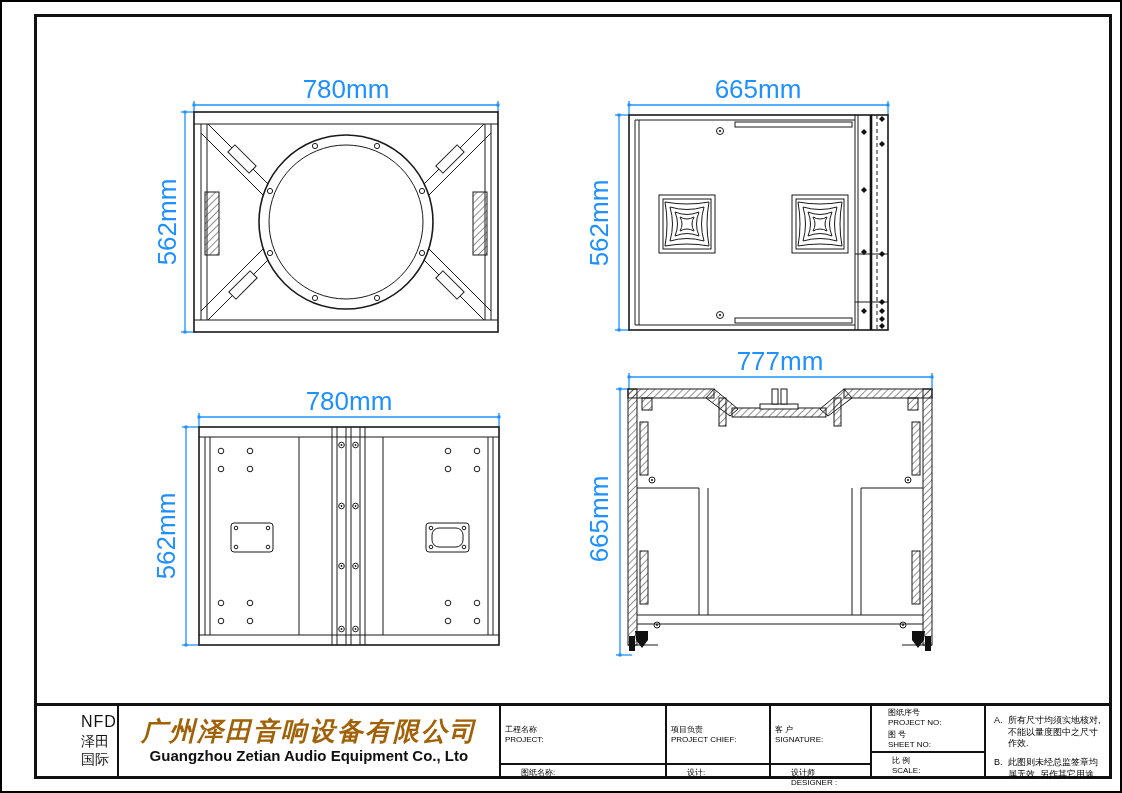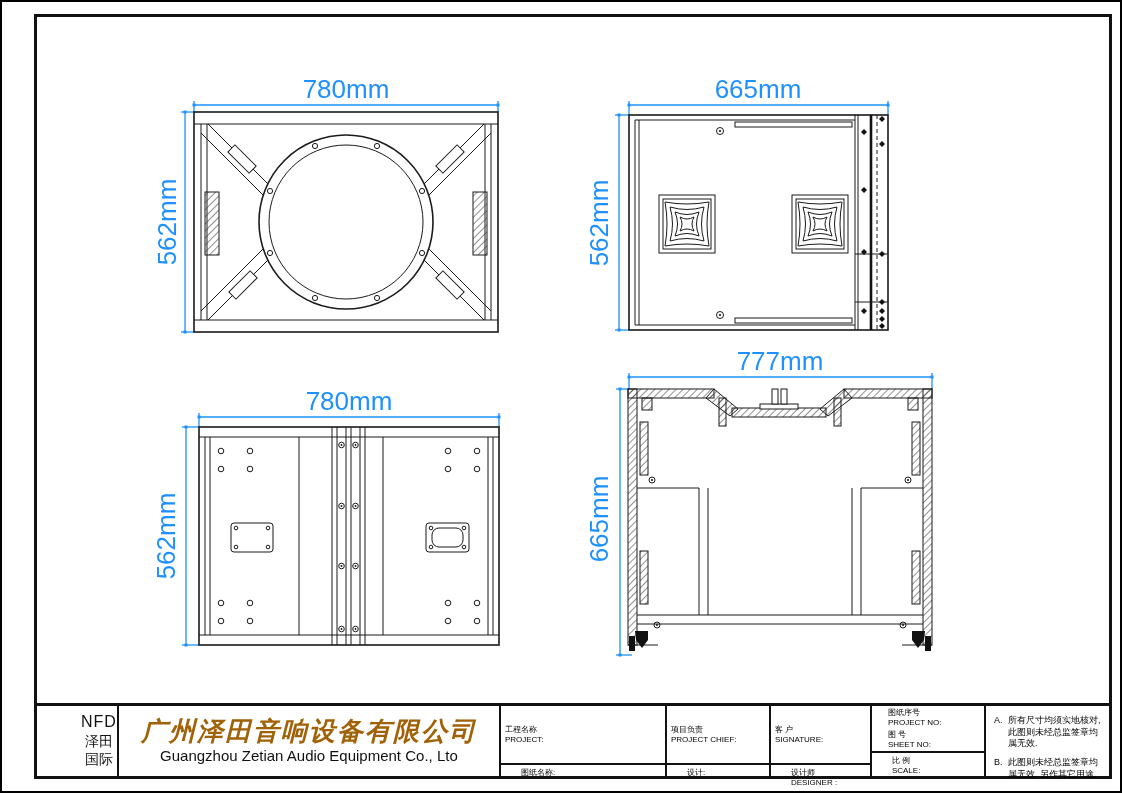--- a/index.html
+++ b/index.html
@@ -13,26 +13,26 @@
   .wh{fill:#fff;stroke:#1a1a1a;stroke-width:1;}
   .dash{stroke:#1a1a1a;stroke-width:1;fill:none;stroke-dasharray:4 3;}
   .thick{stroke:#111;stroke-width:2.6;fill:none;}
   .d{stroke:#1E90FF;stroke-width:1.3;fill:none;}
   .dd{fill:#1E90FF;stroke:none;}
   .dt{fill:#1E90FF;font-family:"Liberation Sans","DejaVu Sans",sans-serif;font-size:26px;}
   
   .tb{position:absolute;left:32px;top:701px;width:1078px;height:76px;border:3px solid #111;box-sizing:border-box;display:flex;background:#fff;}
   .cell{box-sizing:border-box;border-right:2px solid #111;display:flex;flex-direction:column;}
   .cell:last-child{border-right:none;}
-  .logo-cell{flex:0 0 75px;align-items:center;justify-content:center;text-align:center;padding-left:44px;}
+  .logo-cell{flex:0 0 75px;align-items:center;justify-content:center;text-align:left;padding-left:44px;}
   .logo1{font-size:16px;letter-spacing:1px;color:#111;}
   .logo2{font-size:14px;color:#111;margin-top:2px;}
   .company-cell{flex:0 0 382px;align-items:center;justify-content:center;text-align:center;}
   .co-zh{font-family:"DejaVu Serif","Liberation Serif",serif;font-style:italic;font-weight:bold;font-size:26px;color:#a16207;letter-spacing:2px;line-height:1.05;}
-  .co-en{font-size:15px;color:#111;margin-top:2px;}
+  .co-en{font-size:15px;color:#111;margin-top:2px;font-weight:bold;}
   .fcol{display:flex;flex-direction:column;}
   .c3{flex:0 0 166px;} .c4{flex:0 0 104px;} .c5{flex:0 0 101px;} .c6{flex:0 0 114px;} .c7{flex:1;}
   .r1{flex:0 0 36px;border-bottom:2px solid #111;padding:19px 4px;box-sizing:border-box;}
   .r1b{flex:0 0 42px;border-bottom:2px solid #111;padding:2px 16px;box-sizing:border-box;}
   .r2{flex:1;padding:3px 20px;box-sizing:border-box;}
   .fld{font-size:8px;line-height:1.2;color:#000;display:block;}
   .fld span{display:block;white-space:nowrap;}
   .fld + .fld{margin-top:3px;}
   .notes{padding:9px 6px 4px 8px;box-sizing:border-box;}
   .note{display:flex;font-size:9px;line-height:1.3;color:#000;}
@@ -406,21 +406,21 @@
       <div class="r2">
         <div class="fld">
           <span>比  例</span>
           <span>SCALE:</span>
         </div>
       </div>
     </div>
     <div class="cell c7 notes">
       <div class="note">
         <span class="nid">A.</span>
-        <span class="ntx">所有尺寸均须实地核对, 此图则未经总监签章均属无效.</span>
+        <span class="ntx">所有尺寸均须实地核对, 不能以量度图中之尺寸作效.</span>
       </div>
       <div class="note">
         <span class="nid">B.</span>
         <span class="ntx">此图则未经总监签章均属无效. 另作其它用途.</span>
       </div>
     </div>
   </div>
 </div>
 
 </body></html>

